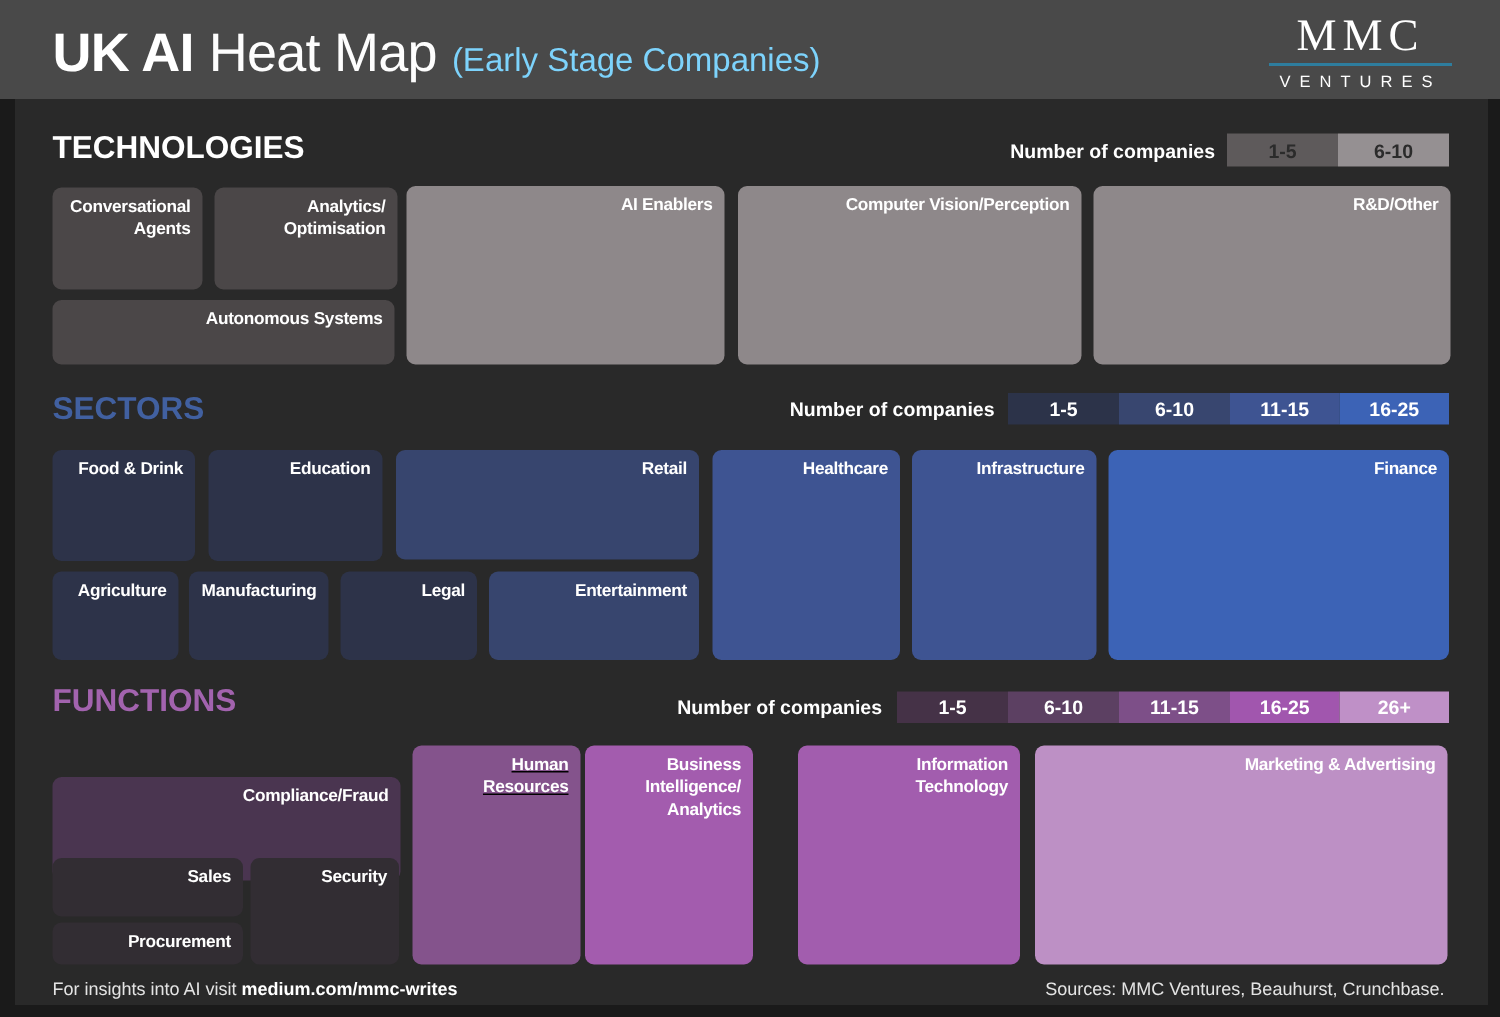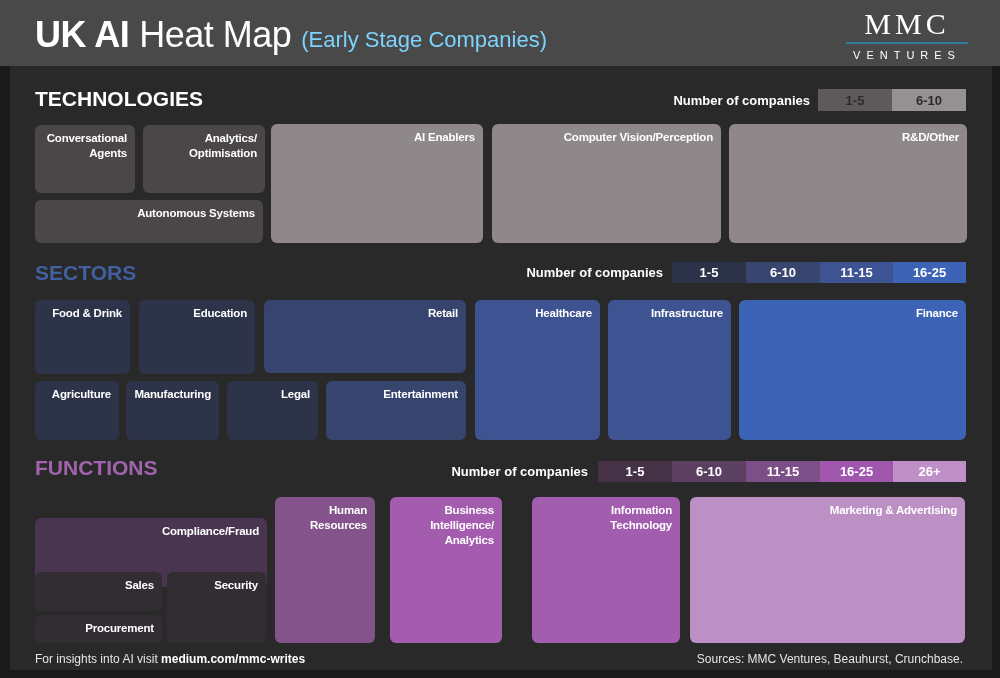--- a/index.html
+++ b/index.html
@@ -123,21 +123,21 @@
     </div>
   <div class="box" style="left: 35px; top: 572px; width: 127px; height: 39px; background-color: rgb(50, 45, 51);">
     <span class="box-label">Sales</span>
     </div>
   <div class="box" style="left: 35px; top: 615px; width: 127px; height: 28px; background-color: rgb(50, 45, 51);">
     <span class="box-label">Procurement</span>
     </div>
   <div class="box" style="left: 167px; top: 572px; width: 99px; height: 71px; background-color: rgb(50, 45, 51);">
     <span class="box-label">Security</span>
     </div>
-  <div class="box" style="left: 275px; top: 497px; width: 100px; height: 146px; background-color: rgb(132, 83, 140);">
+  <div class="box" style="left: 275px; top: 497px; width: 112px; height: 146px; background-color: rgb(132, 83, 140); text-decoration: underline;">
     <span class="box-label">Human
 Resources</span>
     </div>
   <div class="box" style="left: 390px; top: 497px; width: 112px; height: 146px; background-color: rgb(163, 92, 174);">
     <span class="box-label">Business
 Intelligence/
 Analytics</span>
     </div>
   <div class="box" style="left: 532px; top: 497px; width: 148px; height: 146px; background-color: rgb(162, 93, 174);">
     <span class="box-label">Information

